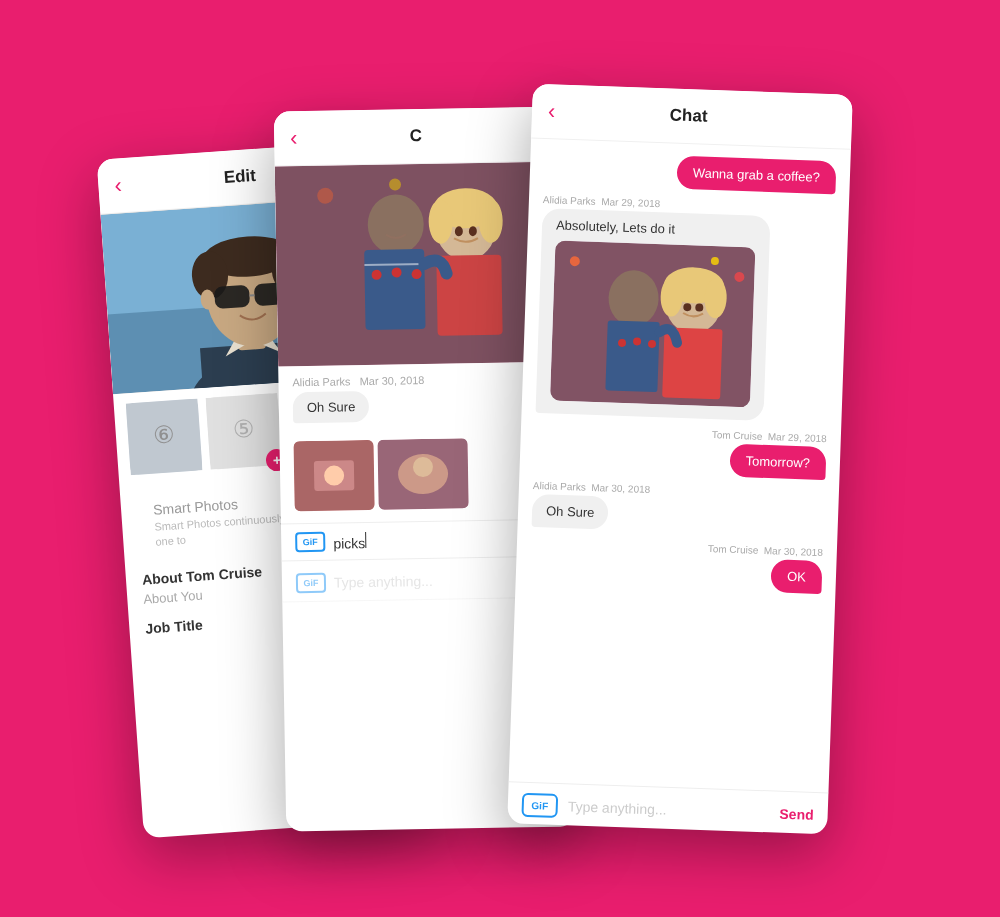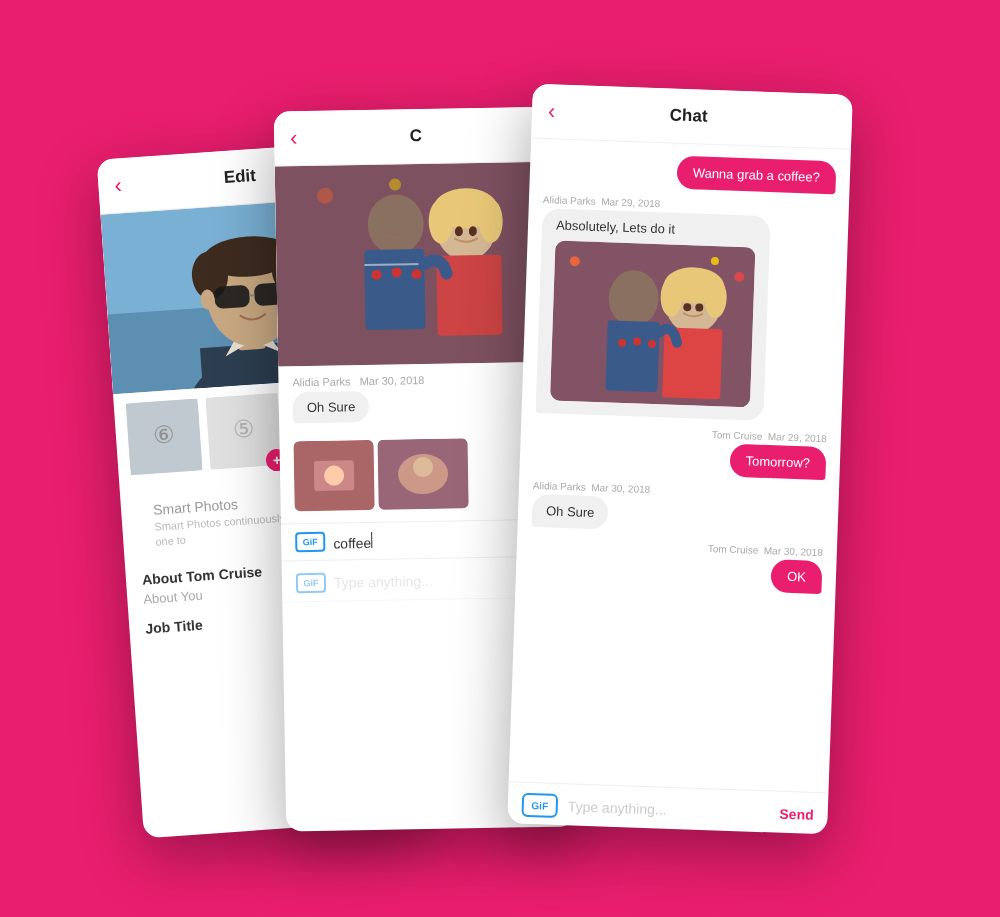--- a/index.html
+++ b/index.html
@@ -496,21 +496,21 @@
           <circle cx="45" cy="28" r="10" fill="#ddbb99"></circle>
         </svg>
       </div>
     </div>
 
     <div class="search-input-area">
       <div class="gif-btn-small">
         <span style="font-size:9px; font-weight:700; color:#2196f3;">GiF</span>
       </div>
       <span class="search-text">
-        <span>coffee</span><span class="search-cursor"></span>
+        <span>picks</span><span class="search-cursor"></span>
       </span>
       <span class="send-btn-text">Send</span>
     </div>
 
     <div class="search-input-area" style="border-top:none; opacity:0.5;">
       <div class="gif-btn-small">
         <span style="font-size:9px; font-weight:700; color:#2196f3;">GiF</span>
       </div>
       <span class="type-anything-placeholder">Type anything...</span>
     </div>

